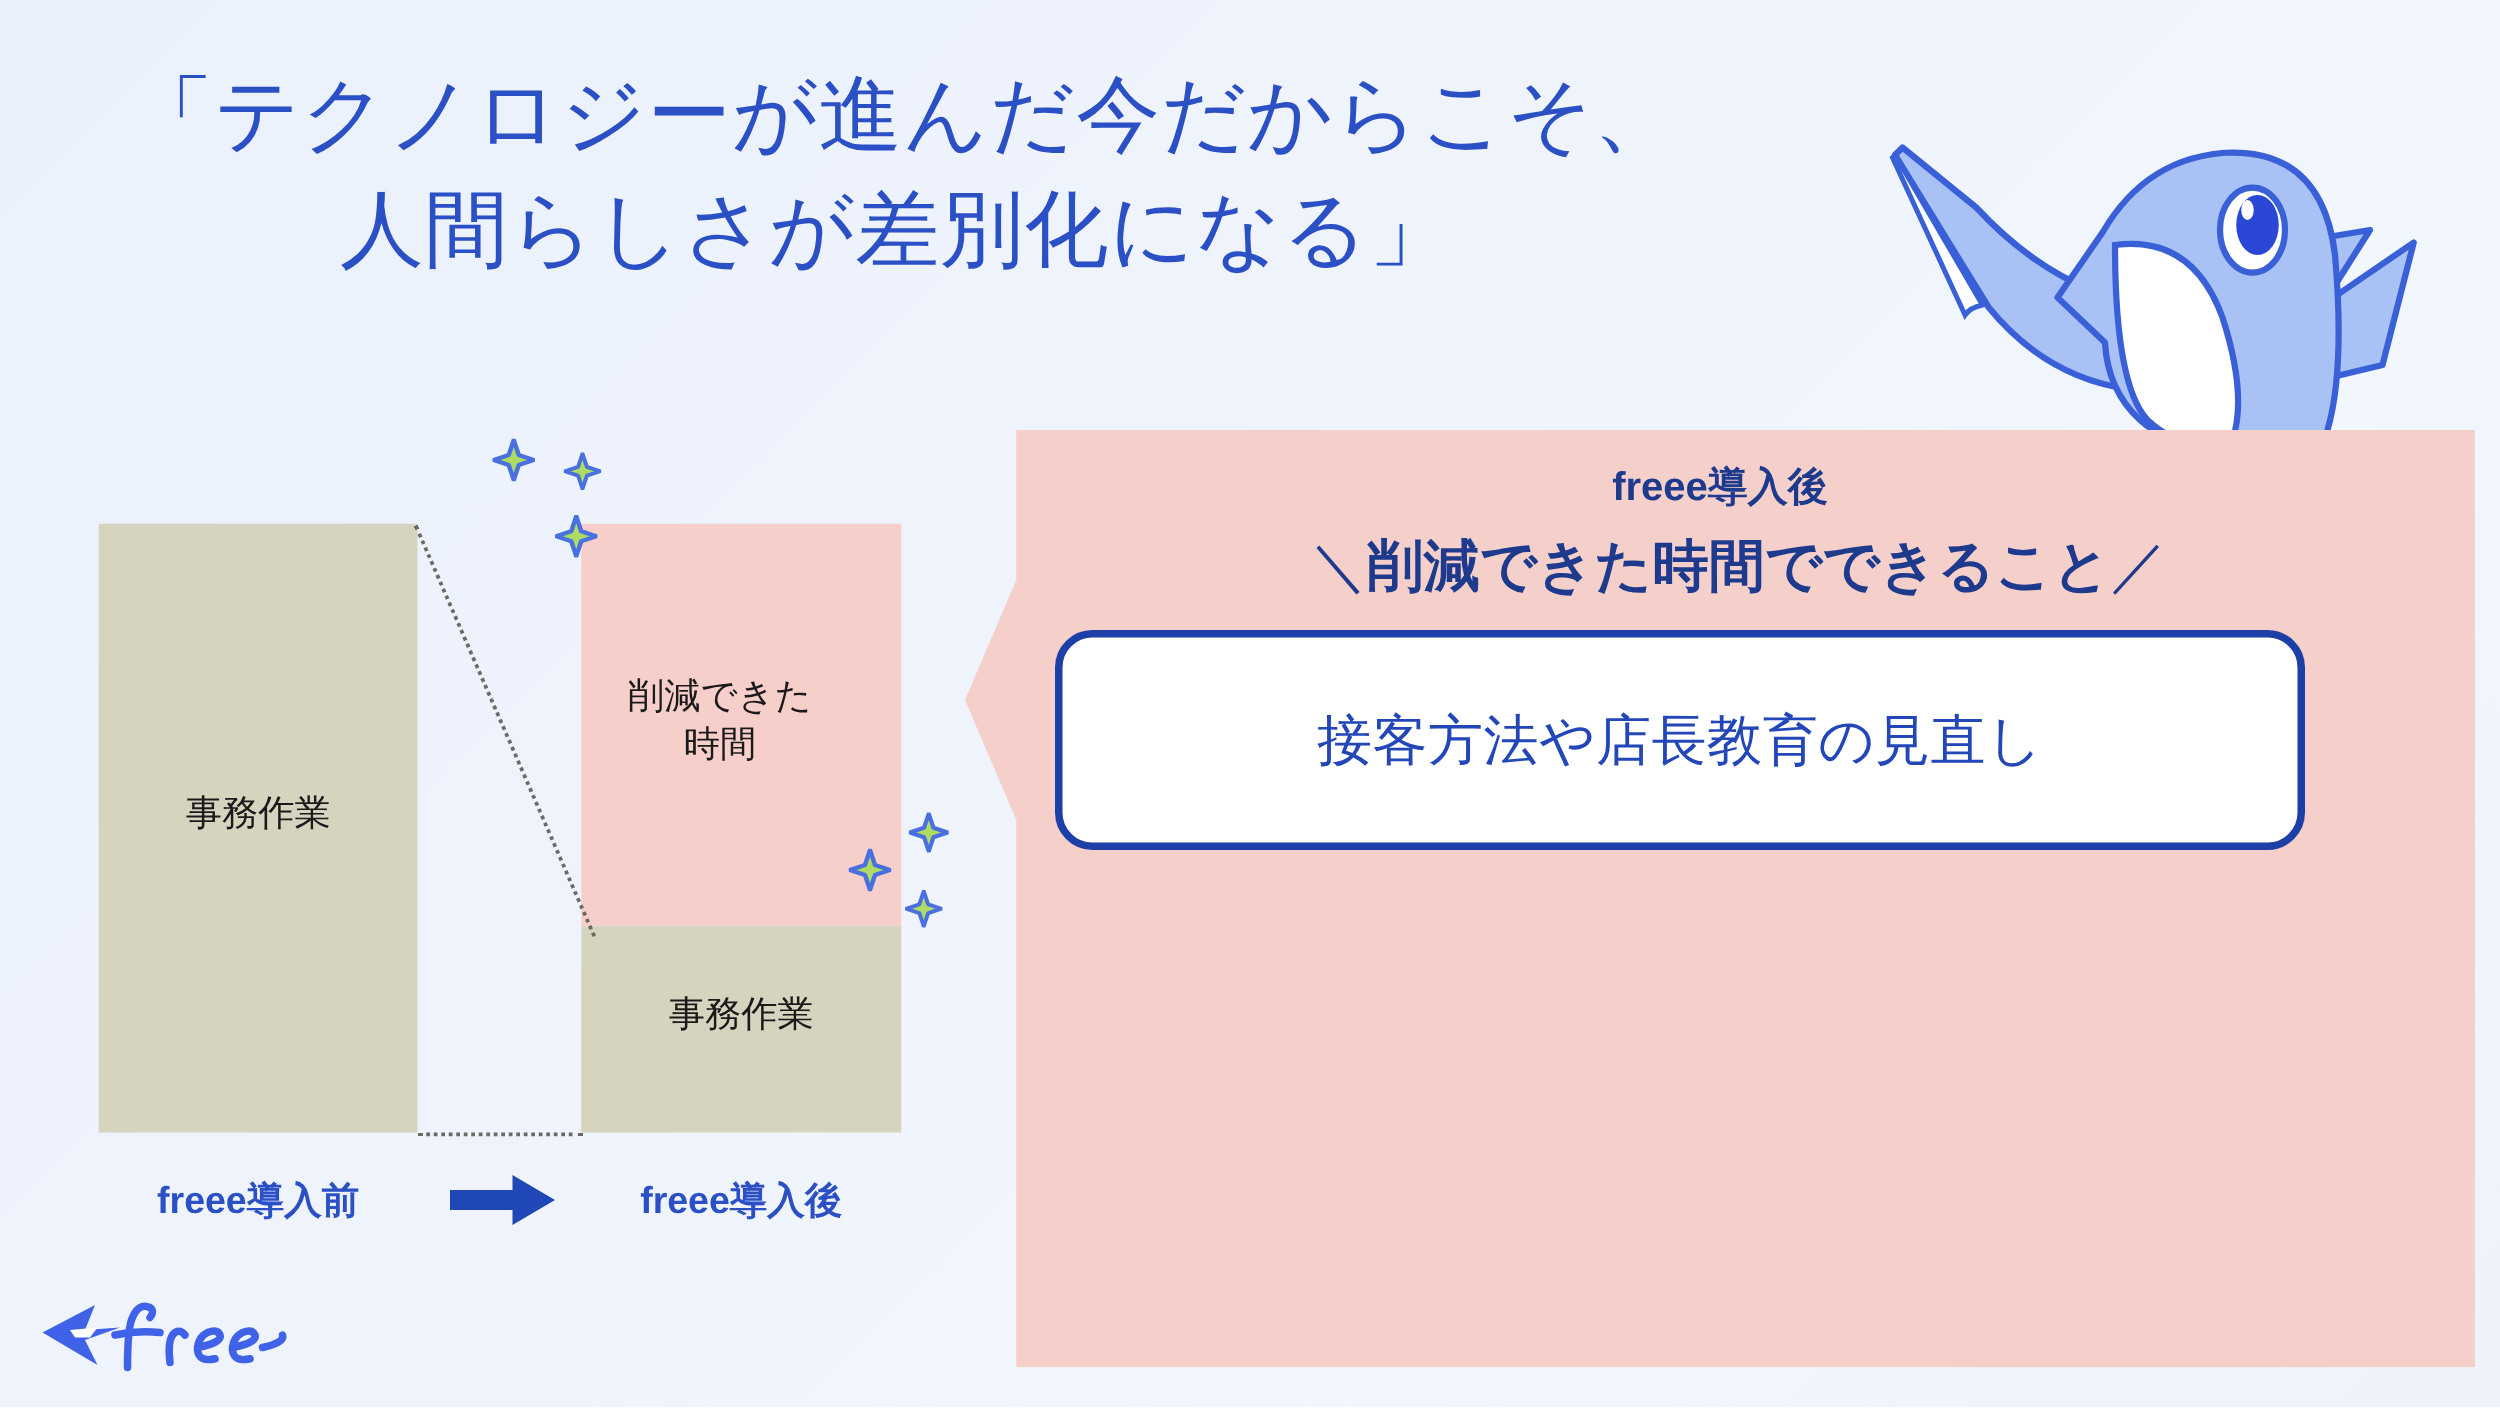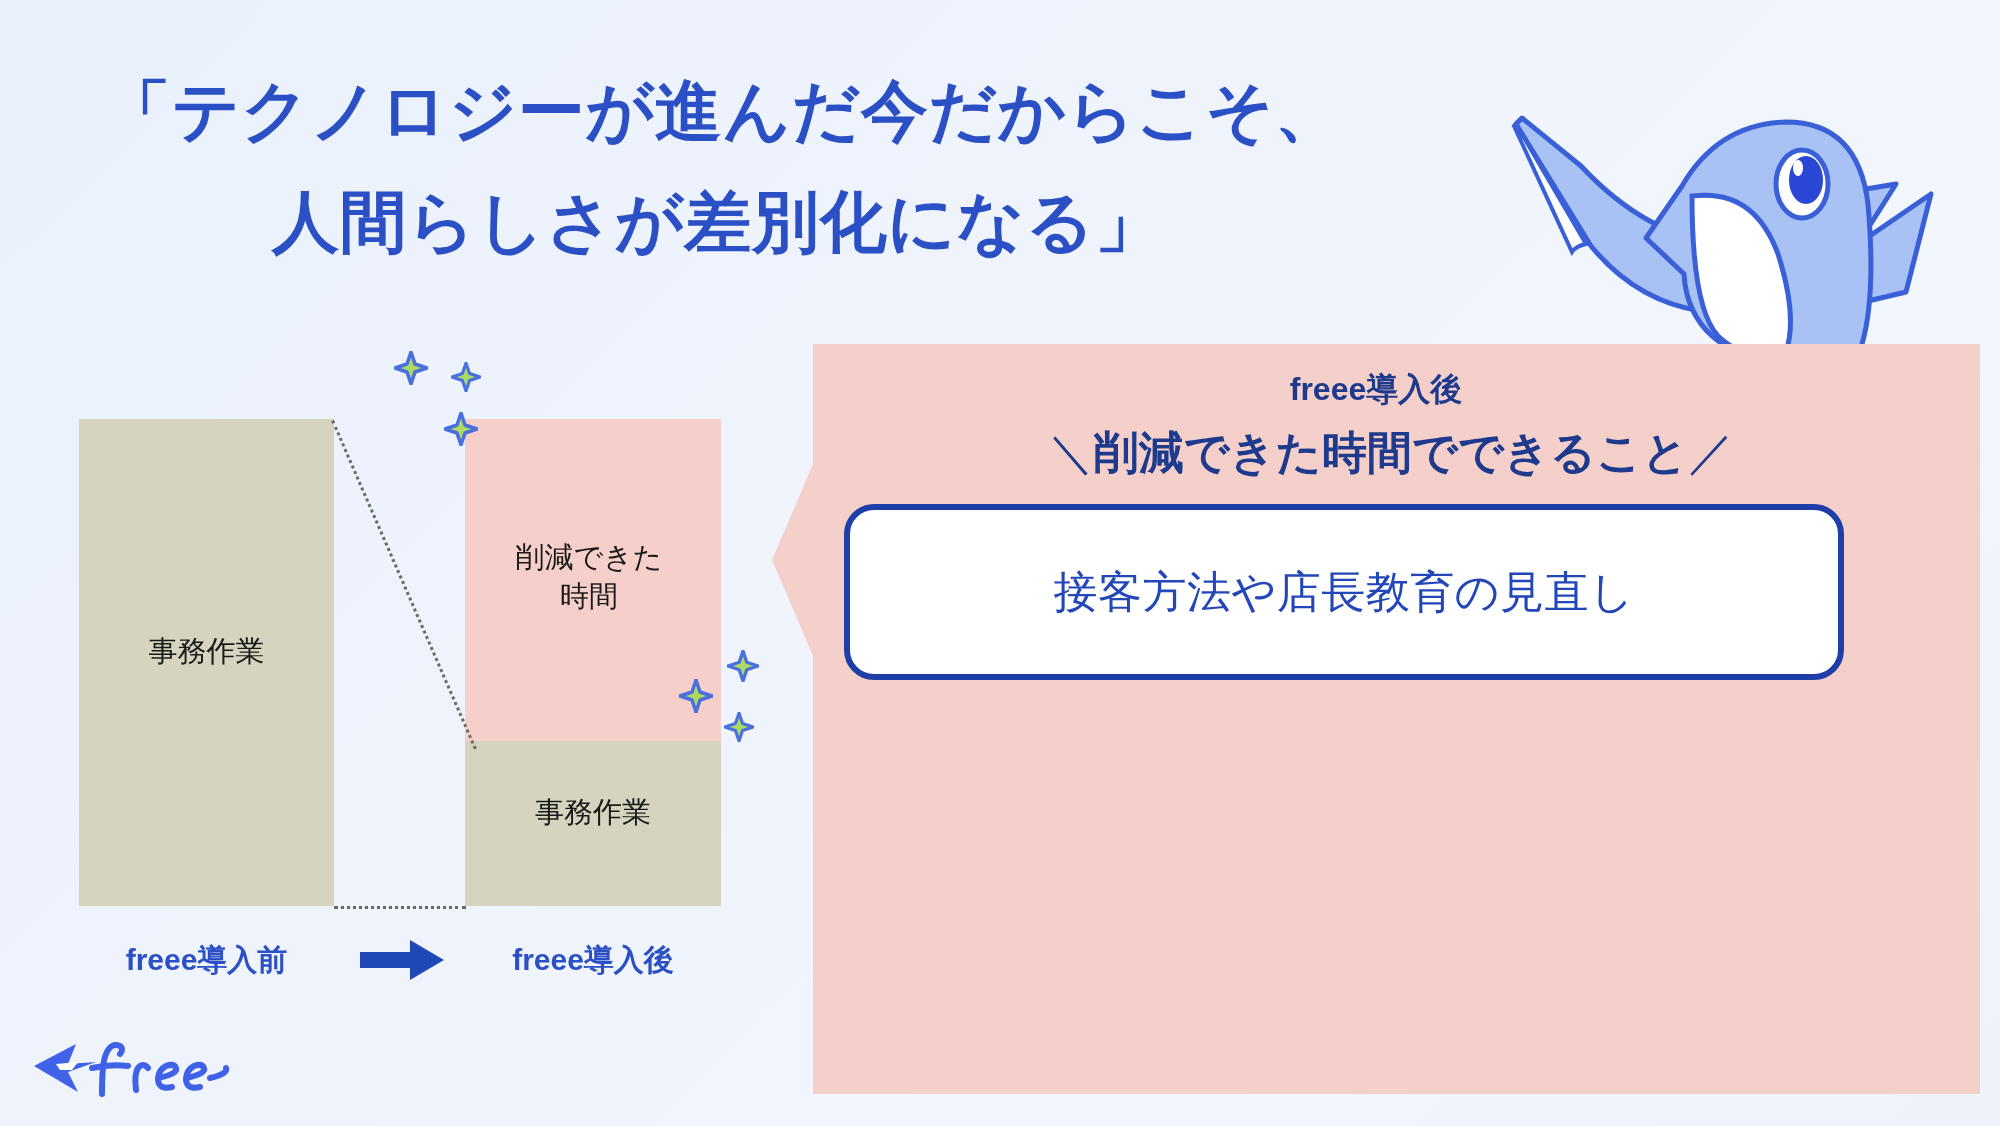--- a/index.html
+++ b/index.html
@@ -23,26 +23,25 @@
 
   
   .title-block {
     position: absolute;
     left: 104px;
     top: 46px;
     width: 1420px;
   }
   .title-line {
     color: #2b4fc4;
-    font-weight: bold;
+    font-weight: normal;
     font-size: 67px;
     line-height: 1.38;
     letter-spacing: 0.01em;
     white-space: nowrap;
-    margin-top: 19px;
   }
   .title-line.l1 { text-indent: 0px; }
   .title-line.l2 { text-indent: 168px; }
 
   
   .bird {
     position: absolute;
     left: 1486px;
     top: 96px;
     width: 528px;
@@ -84,21 +83,21 @@
   }
   .bar-label {
     position: absolute;
     color: #1a1a1a;
     font-size: 29px;
     line-height: 1.35;
     text-align: center;
     white-space: pre-line;
   }
   .lbl-before { left: 79px; top: 632px; width: 255px; }
-  .lbl-saved  { left: 477px; top: 538px; width: 224px; }
+  .lbl-saved  { left: 464px; top: 538px; width: 224px; }
   .lbl-after  { left: 465px; top: 793px; width: 256px; }
 
   
   .dotted {
     position: absolute;
     border-top: 3px dotted #6b6b66;
     transform-origin: 0 0;
   }
   .dotted-diag {
     left: 334px;

